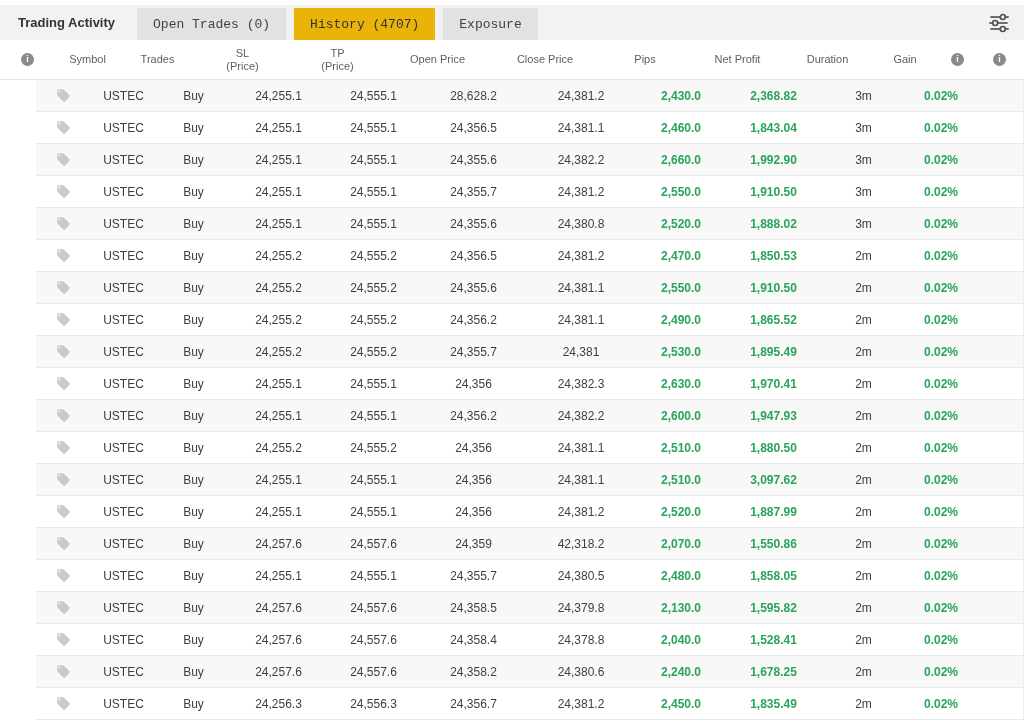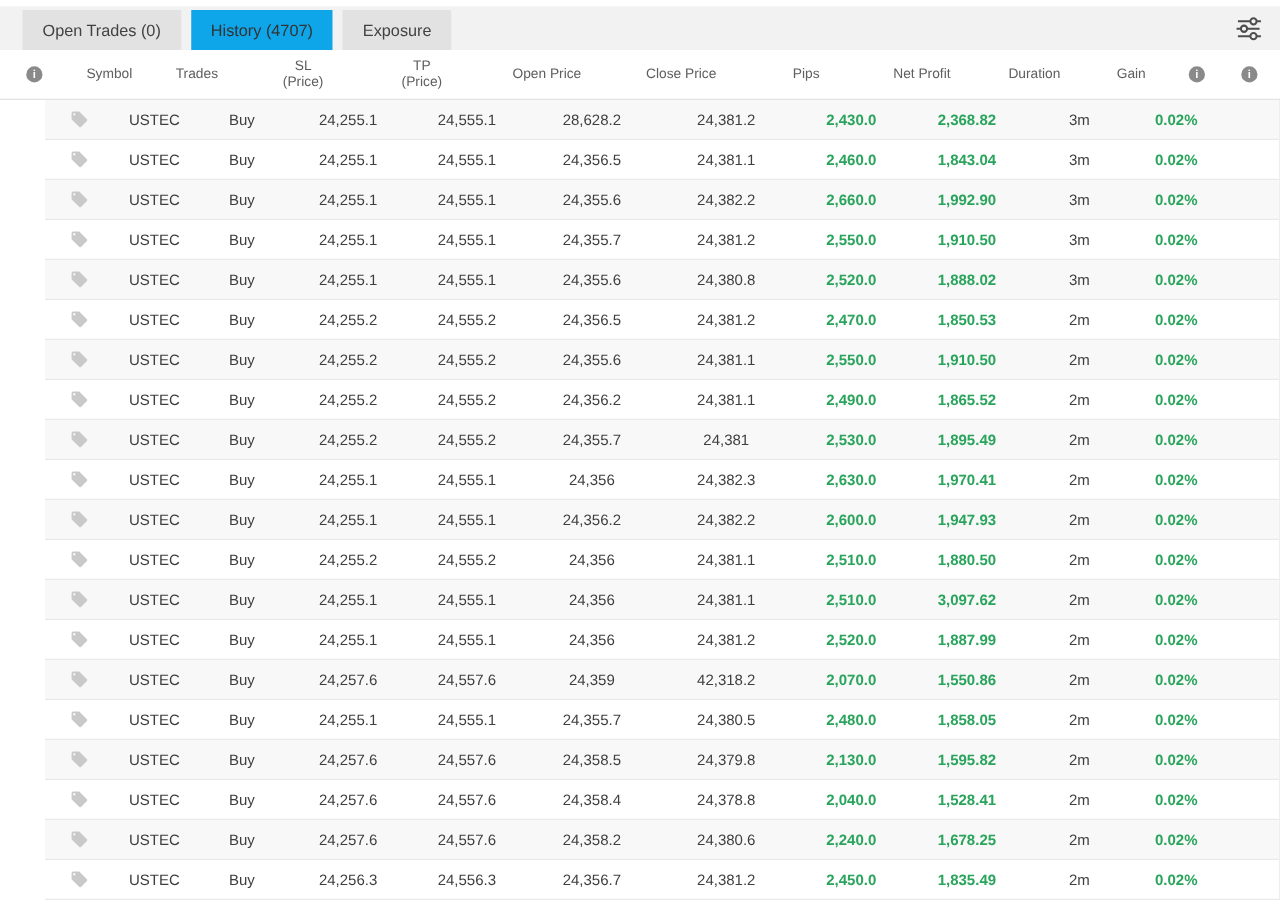--- a/index.html
+++ b/index.html
@@ -11,23 +11,23 @@
     height: 35px; background: #f2f2f2; display: flex; align-items: stretch;
     padding-left: 18px; position: relative;
   }
   .tabbar-title {
     font-size: 13px; font-weight: bold; color: #333;
     display: flex; align-items: center; padding-right: 22px;
   }
   .tab {
     font-size: 13px; color: #424242; background: #e2e2e2;
     display: flex; align-items: center; padding: 0 16px;
-    margin-right: 8px; margin-top: 3px; cursor: pointer; white-space: nowrap;
-  }
-  .tab.active { background: #0ea5e9; color: #333; }
+    margin-right: 8px; margin-top: 3px; cursor: pointer; white-space: nowrap; font-family: Liberation Mono, monospace;
+  }
+  .tab.active { background: #eab308; color: #333; }
   .filter-btn {
     position: absolute; right: 10px; top: 4px; width: 30px; height: 28px;
     display: flex; align-items: center; justify-content: center; cursor: pointer;
   }
 
   
   .grid-row {
     display: grid;
     grid-template-columns: 55px 65px 75px 95px 95px 105px 110px 90px 95px 85px 70px 35px 49px;
     align-items: center;
@@ -54,20 +54,21 @@
     text-align: center; display: inline-block; cursor: pointer;
   }
   .tag-svg { fill: #c9c9c9; cursor: pointer; }
   .bubble-svg { fill: #a3a3a3; cursor: pointer; }
   .sliders-svg { stroke: #4d4d4d; }
 </style>
 </head>
 <body>
 
 <div class="tabbar">
+  <div class="tabbar-title">Trading Activity</div>
   <div class="tab">Open Trades (0)</div>
   <div class="tab active">History (4707)</div>
   <div class="tab">Exposure</div>
   <div class="filter-btn">
     <svg class="sliders-svg" width="26" height="26" viewBox="0 0 24 24" fill="none" stroke-width="1.5">
       <line x1="4" y1="6.5" x2="21" y2="6.5"></line>
       <circle cx="15.5" cy="6.5" r="2.3" fill="#f2f2f2"></circle>
       <line x1="3" y1="12" x2="20" y2="12"></line>
       <circle cx="8.5" cy="12" r="2.3" fill="#f2f2f2"></circle>
       <line x1="4" y1="17.5" x2="21" y2="17.5"></line>

